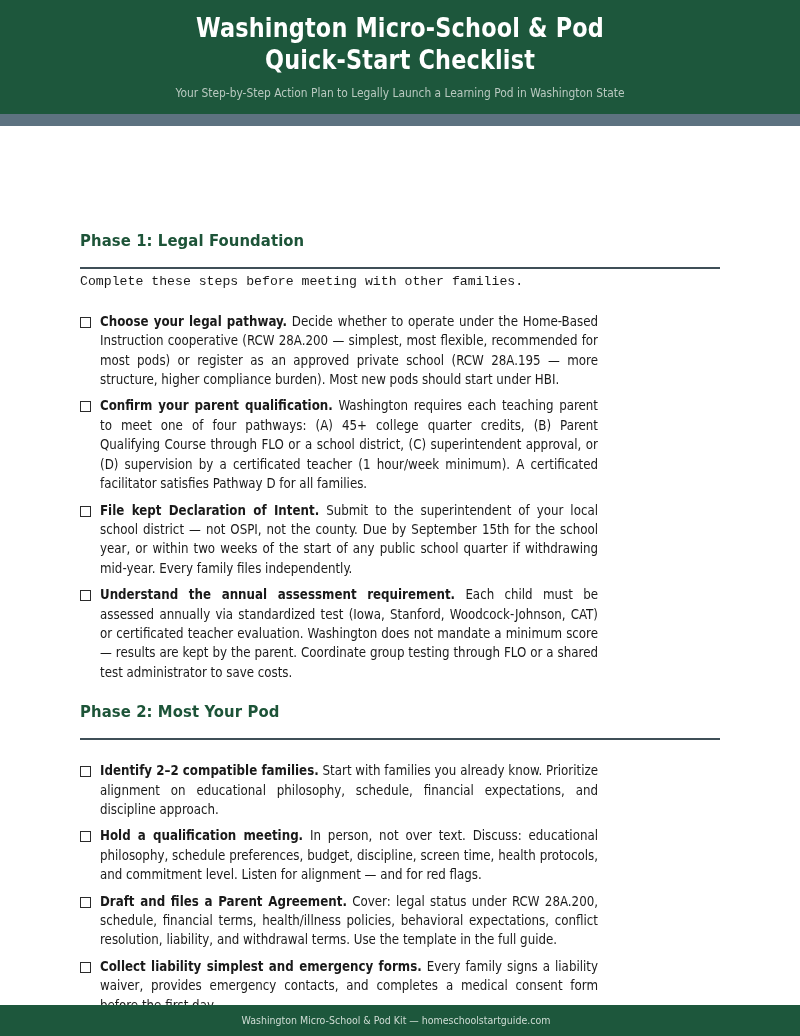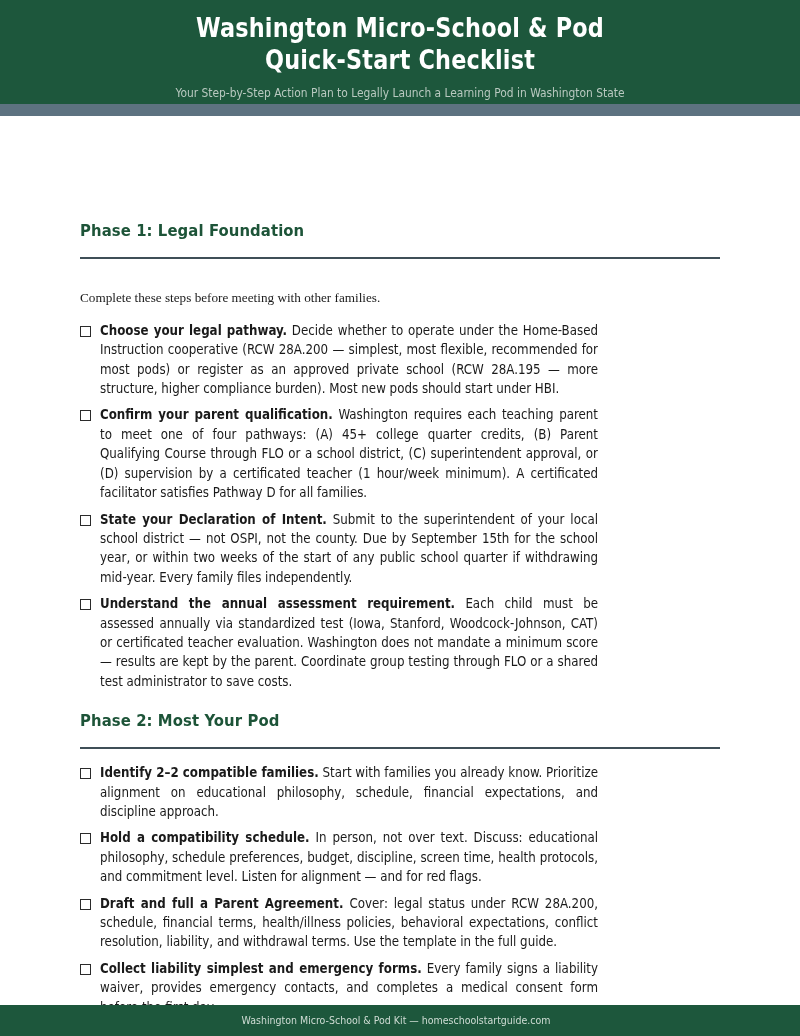--- a/index.html
+++ b/index.html
@@ -11,21 +11,21 @@
     height: 1036px;
     background: #ffffff;
     font-family: "DejaVu Sans", "Liberation Sans", sans-serif;
     overflow: hidden;
     position: relative;
   }
 
   
   .header {
     background: #1d573c;
-    padding: 12px 0 4px 0;
+    padding: 12px 0 14px 0;
     text-align: center;
   }
   .header-title {
     color: #ffffff;
     font-size: 27px;
     font-weight: bold;
     line-height: 1.18;
     letter-spacing: 0.2px;
     font-family: "DejaVu Sans Condensed", "Liberation Sans Narrow", "Liberation Sans", sans-serif;
     transform: scaleX(0.92);
@@ -68,27 +68,27 @@
     margin: 0;
   }
   .phase-rule {
     border-top: 2px solid #3f4f57;
     margin: 17px 0 0 0;
     width: 640px;
   }
   .phase-intro {
     font-size: 13.2px;
     color: #1a1a1a;
-    margin: 29px 0 0 0;
+    margin: 3px 0 0 0;
     line-height: 1.45;
-    font-family: Liberation Serif, serif;
+    font-family: Liberation Mono, monospace;
   }
 
   .checklist {
-    margin: 14px 0 0 0;
+    margin: 21px 0 0 0;
     padding: 0;
     list-style: none;
   }
   .check-item {
     display: flex;
     align-items: flex-start;
     margin-top: 7px;
     font-size: 13.2px;
     line-height: 1.47;
     color: #1a1a1a;
@@ -156,46 +156,46 @@
       <li class="check-item">
         <span class="checkbox"></span>
         <span class="check-text"><span class="check-label">Choose your legal pathway.</span> <span class="check-body">Decide whether to operate under the Home-Based Instruction cooperative (RCW 28A.200 — simplest, most flexible, recommended for most pods) or register as an approved private school (RCW 28A.195 — more structure, higher compliance burden). Most new pods should start under HBI.</span></span>
       </li>
       <li class="check-item">
         <span class="checkbox"></span>
         <span class="check-text"><span class="check-label">Confirm your parent qualification.</span> <span class="check-body">Washington requires each teaching parent to meet one of four pathways: (A) 45+ college quarter credits, (B) Parent Qualifying Course through FLO or a school district, (C) superintendent approval, or (D) supervision by a certificated teacher (1 hour/week minimum). A certificated facilitator satisfies Pathway D for all families.</span></span>
       </li>
       <li class="check-item">
         <span class="checkbox"></span>
-        <span class="check-text"><span class="check-label">State your Declaration of Intent.</span> <span class="check-body">Submit to the superintendent of your local school district — not OSPI, not the county. Due by September 15th for the school year, or within two weeks of the start of any public school quarter if withdrawing mid-year. Every family files independently.</span></span>
+        <span class="check-text"><span class="check-label">File kept Declaration of Intent.</span> <span class="check-body">Submit to the superintendent of your local school district — not OSPI, not the county. Due by September 15th for the school year, or within two weeks of the start of any public school quarter if withdrawing mid-year. Every family files independently.</span></span>
       </li>
       <li class="check-item">
         <span class="checkbox"></span>
         <span class="check-text"><span class="check-label">Understand the annual assessment requirement.</span> <span class="check-body">Each child must be assessed annually via standardized test (Iowa, Stanford, Woodcock-Johnson, CAT) or certificated teacher evaluation. Washington does not mandate a minimum score — results are kept by the parent. Coordinate group testing through FLO or a shared test administrator to save costs.</span></span>
       </li>
     </ul>
   </section>
 
   <div class="phase-spacer-lg"></div>
 
   <section class="phase">
     <h2 class="phase-heading">Phase 2: Most Your Pod</h2>
     <div class="phase-rule"></div>
     <ul class="checklist">
       <li class="check-item">
         <span class="checkbox"></span>
         <span class="check-text"><span class="check-label">Identify 2–2 compatible families.</span> <span class="check-body">Start with families you already know. Prioritize alignment on educational philosophy, schedule, financial expectations, and discipline approach.</span></span>
       </li>
       <li class="check-item">
         <span class="checkbox"></span>
-        <span class="check-text"><span class="check-label">Hold a compatibility schedule.</span> <span class="check-body">In person, not over text. Discuss: educational philosophy, schedule preferences, budget, discipline, screen time, health protocols, and commitment level. Listen for alignment — and for red flags.</span></span>
-      </li>
-      <li class="check-item">
-        <span class="checkbox"></span>
-        <span class="check-text"><span class="check-label">Draft and full a Parent Agreement.</span> <span class="check-body">Cover: legal status under RCW 28A.200, schedule, financial terms, health/illness policies, behavioral expectations, conflict resolution, liability, and withdrawal terms. Use the template in the full guide.</span></span>
+        <span class="check-text"><span class="check-label">Hold a qualification meeting.</span> <span class="check-body">In person, not over text. Discuss: educational philosophy, schedule preferences, budget, discipline, screen time, health protocols, and commitment level. Listen for alignment — and for red flags.</span></span>
+      </li>
+      <li class="check-item">
+        <span class="checkbox"></span>
+        <span class="check-text"><span class="check-label">Draft and files a Parent Agreement.</span> <span class="check-body">Cover: legal status under RCW 28A.200, schedule, financial terms, health/illness policies, behavioral expectations, conflict resolution, liability, and withdrawal terms. Use the template in the full guide.</span></span>
       </li>
       <li class="check-item">
         <span class="checkbox"></span>
         <span class="check-text"><span class="check-label">Collect liability simplest and emergency forms.</span> <span class="check-body">Every family signs a liability waiver, provides emergency contacts, and completes a medical consent form before the first day.</span></span>
       </li>
     </ul>
   </section>
 
   <div class="phase-spacer-sm"></div>
 

